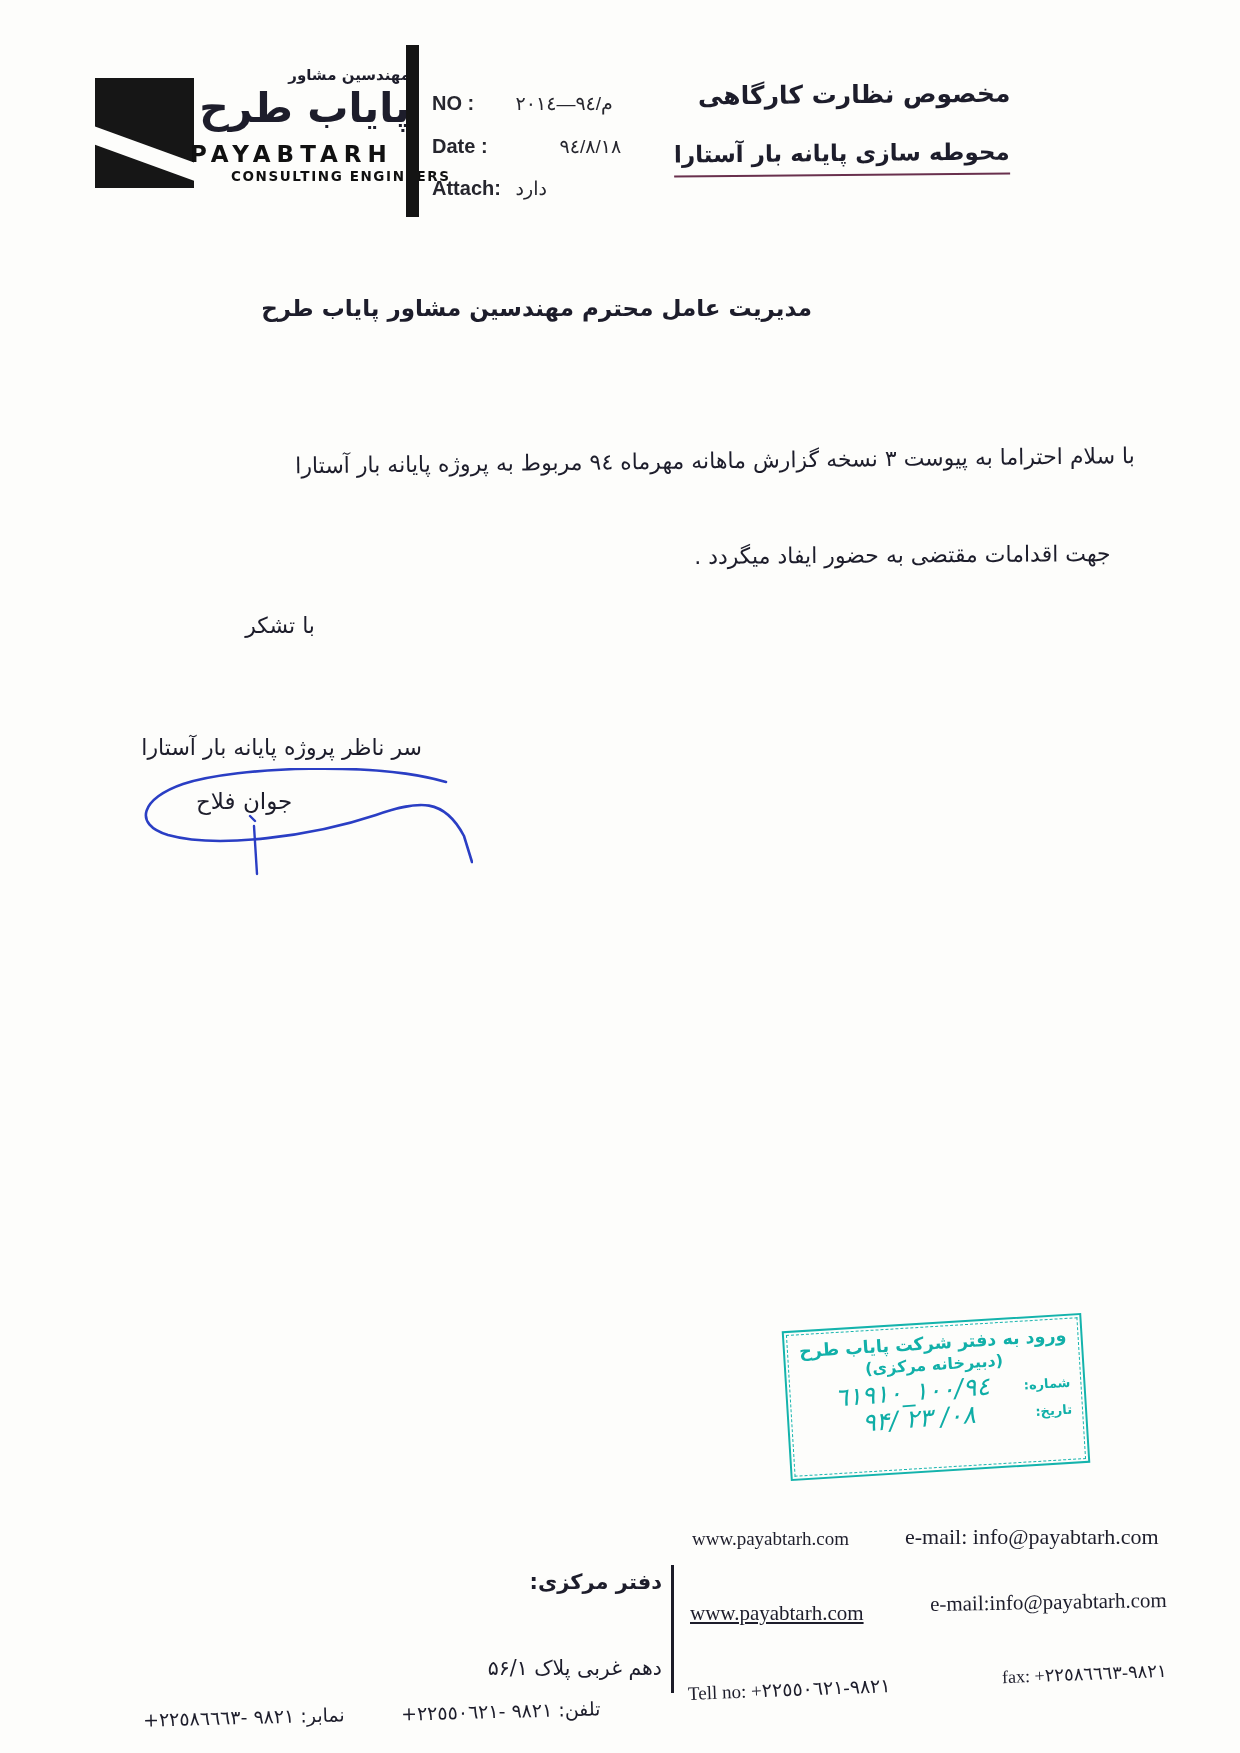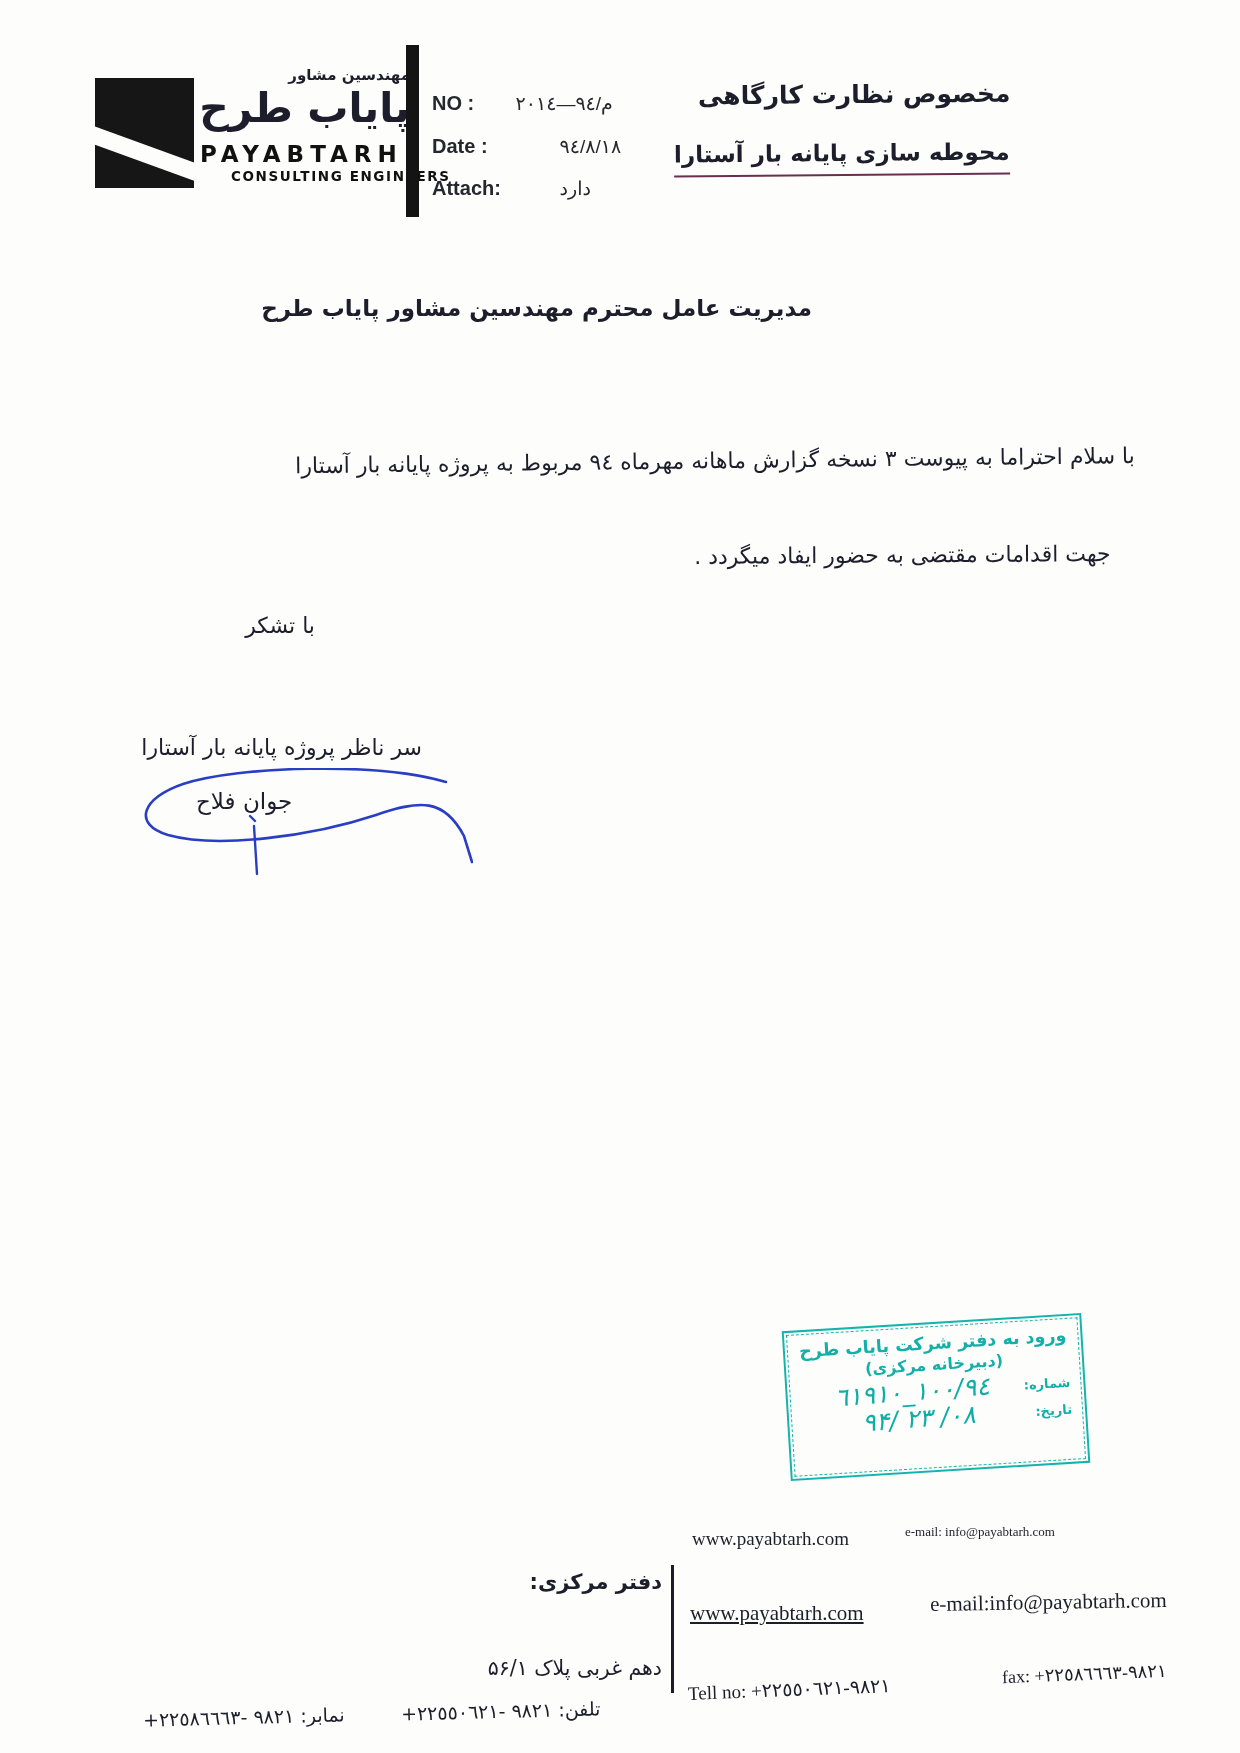--- a/index.html
+++ b/index.html
@@ -12,21 +12,21 @@
   .rtl { direction:rtl; unicode-bidi:isolate; }
   .num { direction:ltr; unicode-bidi:isolate; display:inline-block; }
   .serif { font-family:"Liberation Serif", serif; }
   .b { font-weight:bold; }
 
   
   .logo-square { left:95px; top:78px; width:99px; height:110px; background:#161616; overflow:hidden; }
   .logo-stripe { position:absolute; left:-10%; top:62%; width:125%; height:15%; background:#fdfdfb; transform:rotate(20deg); }
   .logo-fa-small { right:830px; top:66px; font-size:15px; font-weight:bold; letter-spacing:-0.5px; }
   .logo-fa-large { right:830px; top:84px; font-size:41px; font-weight:bold; letter-spacing:-1px; }
-  .logo-en { left:200px; top:141px; font-size:23px; font-weight:bold; letter-spacing:6px; color:#111; }
+  .logo-en { left:190px; top:141px; font-size:23px; font-weight:bold; letter-spacing:6px; color:#111; }
   .logo-en-sub { left:231px; top:168px; font-size:13.5px; font-weight:bold; letter-spacing:1.6px; color:#111; }
   .vbar { left:406px; top:45px; width:13px; height:172px; background:#141414; }
 
   
   .ref-row { left:432px; font-size:20px; color:#26262e; font-family:"Liberation Sans", sans-serif; }
   .ref-row .lab { display:inline-block; min-width:78px; font-weight:600; }
   .ref-row .val { font-size:19px; }
 
   
   .purpose1 { right:230px; top:80px; font-size:25px; font-weight:bold; transform:rotate(-0.5deg); }
@@ -47,21 +47,21 @@
   .stamp-inner { border:1.5px dashed #17b5ae; width:100%; height:100%; box-sizing:border-box; padding:6px 10px 2px; }
   .stamp-l1 { font-size:17.5px; font-weight:bold; text-align:center; }
   .stamp-l2 { font-size:16px; font-weight:bold; text-align:center; margin-top:2px; }
   .stamp-row { display:flex; align-items:center; margin-top:2px; }
   .stamp-row .slab { font-size:13px; font-weight:bold; white-space:nowrap; }
   .stamp-row .sval { font-size:25px; font-style:italic; letter-spacing:2px; color:#0fada6;
                      flex:1; text-align:center; transform:rotate(-1deg); }
 
   
   .f-web1 { left:692px; top:1528px; font-size:19px; }
-  .f-mail1 { left:905px; top:1524px; font-size:13px; }
+  .f-mail1 { left:905px; top:1524px; font-size:22px; }
   .f-divider { left:671px; top:1565px; width:2.5px; height:128px; background:#1c1c28; }
   .f-central { right:578px; top:1570px; font-size:21px; font-weight:bold; }
   .f-web2 { left:690px; top:1601px; font-size:21px; text-decoration:underline; }
   .f-mail2 { left:930px; top:1590px; font-size:21px; transform:rotate(-1deg); }
   .f-tehran { right:578px; top:1612px; font-size:20.5px; white-space:nowrap; }
   .f-addr2 { right:578px; top:1656px; font-size:20.5px; }
   .f-tell { left:688px; top:1678px; font-size:19px; transform:rotate(-2.2deg); }
   .f-fax  { left:1002px; top:1663px; font-size:18px; transform:rotate(-2.2deg); }
   .f-telfa { right:640px; top:1700px; font-size:19px; transform:rotate(-1.5deg); }
   .f-faxfa { right:895px; top:1706px; font-size:19px; transform:rotate(-1.5deg); }
@@ -83,21 +83,21 @@
   <div class="abs ref-row" style="top:92px;">
     <span class="lab">NO :</span>
     <span class="val num">م/٩٤—٢٠١٤</span>
   </div>
   <div class="abs ref-row" style="top:135px;">
     <span class="lab">Date :</span>
     <span class="val num" style="margin-left:44px;">٩٤/٨/١٨</span>
   </div>
   <div class="abs ref-row" style="top:177px;">
     <span class="lab">Attach:</span>
-    <span class="val rtl" style="margin-left:44px;">دارد</span>
+    <span class="val rtl" style="">دارد</span>
   </div>
 
   <div class="abs rtl purpose1">مخصوص نظارت کارگاهی</div>
   <div class="abs rtl purpose2">محوطه سازی پایانه بار آستارا</div>
 
   <div class="abs rtl recipient">مدیریت عامل محترم مهندسین مشاور پایاب طرح</div>
   <div class="abs rtl body1">با سلام احتراما به پیوست ٣ نسخه گزارش ماهانه مهرماه ٩٤ مربوط به پروژه پایانه بار آستارا</div>
   <div class="abs rtl body2">جهت اقدامات مقتضی به حضور ایفاد میگردد .</div>
   <div class="abs rtl closing">با تشکر</div>
   <div class="abs rtl sig-title">سر ناظر پروژه پایانه بار آستارا</div>

